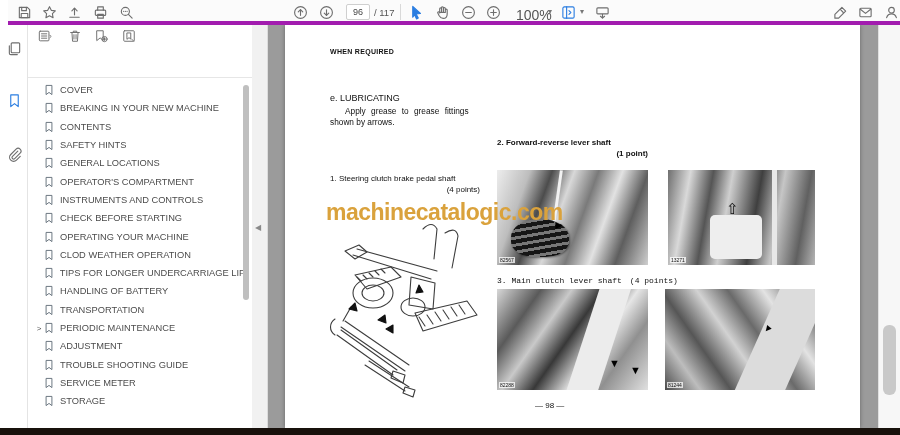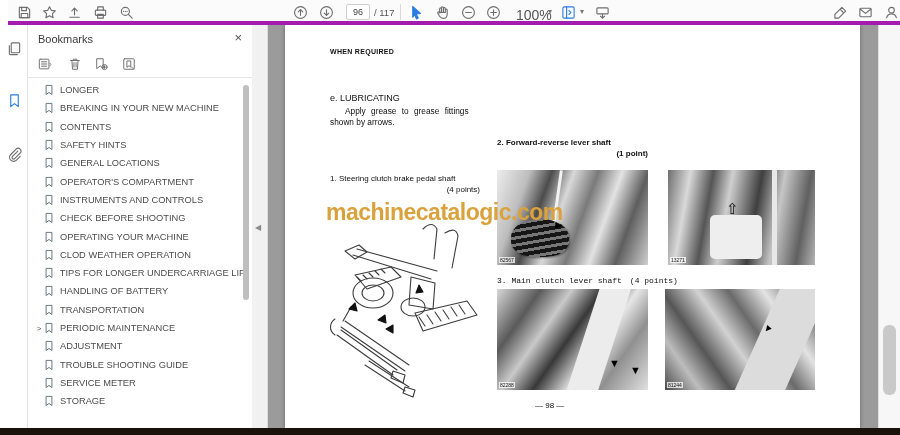--- a/index.html
+++ b/index.html
@@ -223,24 +223,20 @@
         </svg>
     </div>
     <div class="rail-icon" style="top:120px">
       <svg viewBox="0 0 16 16">
           <path d="M11.5 4.5l-5.6 5.6a1.6 1.6 0 0 0 2.3 2.3l5.8-5.8a3 3 0 0 0-4.3-4.3L4 8a4.3 4.3 0 0 0 6.1 6.1l4-4"></path>
         </svg>
     </div>
   </div>
 
   <div class="sidebar">
-    <div class="sb-header">
-      <span class="sb-title">Bookmarks</span>
-      <span class="sb-close">×</span>
-    </div>
     <div class="sb-tools">
       <div class="sb-tool" style="left:8px">
         <svg viewBox="0 0 16 16">
             <rect x="1.5" y="2.5" width="11" height="11" rx="1"></rect>
             <path d="M4 5.5h6M4 8h6M4 10.5h6"></path>
             <path d="M13.5 7l1.5 1.5-1.5 1.5" stroke-width="1"></path>
           </svg>
       </div>
       <div class="sb-tool" style="left:38px">
         <svg viewBox="0 0 16 16">
@@ -264,21 +260,21 @@
           </svg>
       </div>
     </div>
     <div class="sb-sep"></div>
     <div class="bm-list">
     <div class="bm-item">
       <span class="bm-chevron"></span>
       <svg class="bm-ribbon" viewBox="0 0 12 14">
             <path d="M2.5 1.5h7v11L6 9.9l-3.5 2.6z" fill="none" stroke="#5f6b76" stroke-width="1.1" stroke-linejoin="round"></path>
           </svg>
-      <span class="bm-label">LONGER</span>
+      <span class="bm-label">COVER</span>
     </div>
 
 
     <div class="bm-item">
       <span class="bm-chevron"></span>
       <svg class="bm-ribbon" viewBox="0 0 12 14">
             <path d="M2.5 1.5h7v11L6 9.9l-3.5 2.6z" fill="none" stroke="#5f6b76" stroke-width="1.1" stroke-linejoin="round"></path>
           </svg>
       <span class="bm-label">BREAKING IN YOUR NEW MACHINE</span>
     </div>
@@ -321,21 +317,21 @@
             <path d="M2.5 1.5h7v11L6 9.9l-3.5 2.6z" fill="none" stroke="#5f6b76" stroke-width="1.1" stroke-linejoin="round"></path>
           </svg>
       <span class="bm-label">INSTRUMENTS AND CONTROLS</span>
     </div>
 
     <div class="bm-item">
       <span class="bm-chevron"></span>
       <svg class="bm-ribbon" viewBox="0 0 12 14">
             <path d="M2.5 1.5h7v11L6 9.9l-3.5 2.6z" fill="none" stroke="#5f6b76" stroke-width="1.1" stroke-linejoin="round"></path>
           </svg>
-      <span class="bm-label">CHECK BEFORE SHOOTING</span>
+      <span class="bm-label">CHECK BEFORE STARTING</span>
     </div>
 
     <div class="bm-item">
       <span class="bm-chevron"></span>
       <svg class="bm-ribbon" viewBox="0 0 12 14">
             <path d="M2.5 1.5h7v11L6 9.9l-3.5 2.6z" fill="none" stroke="#5f6b76" stroke-width="1.1" stroke-linejoin="round"></path>
           </svg>
       <span class="bm-label">OPERATING YOUR MACHINE</span>
     </div>
 

